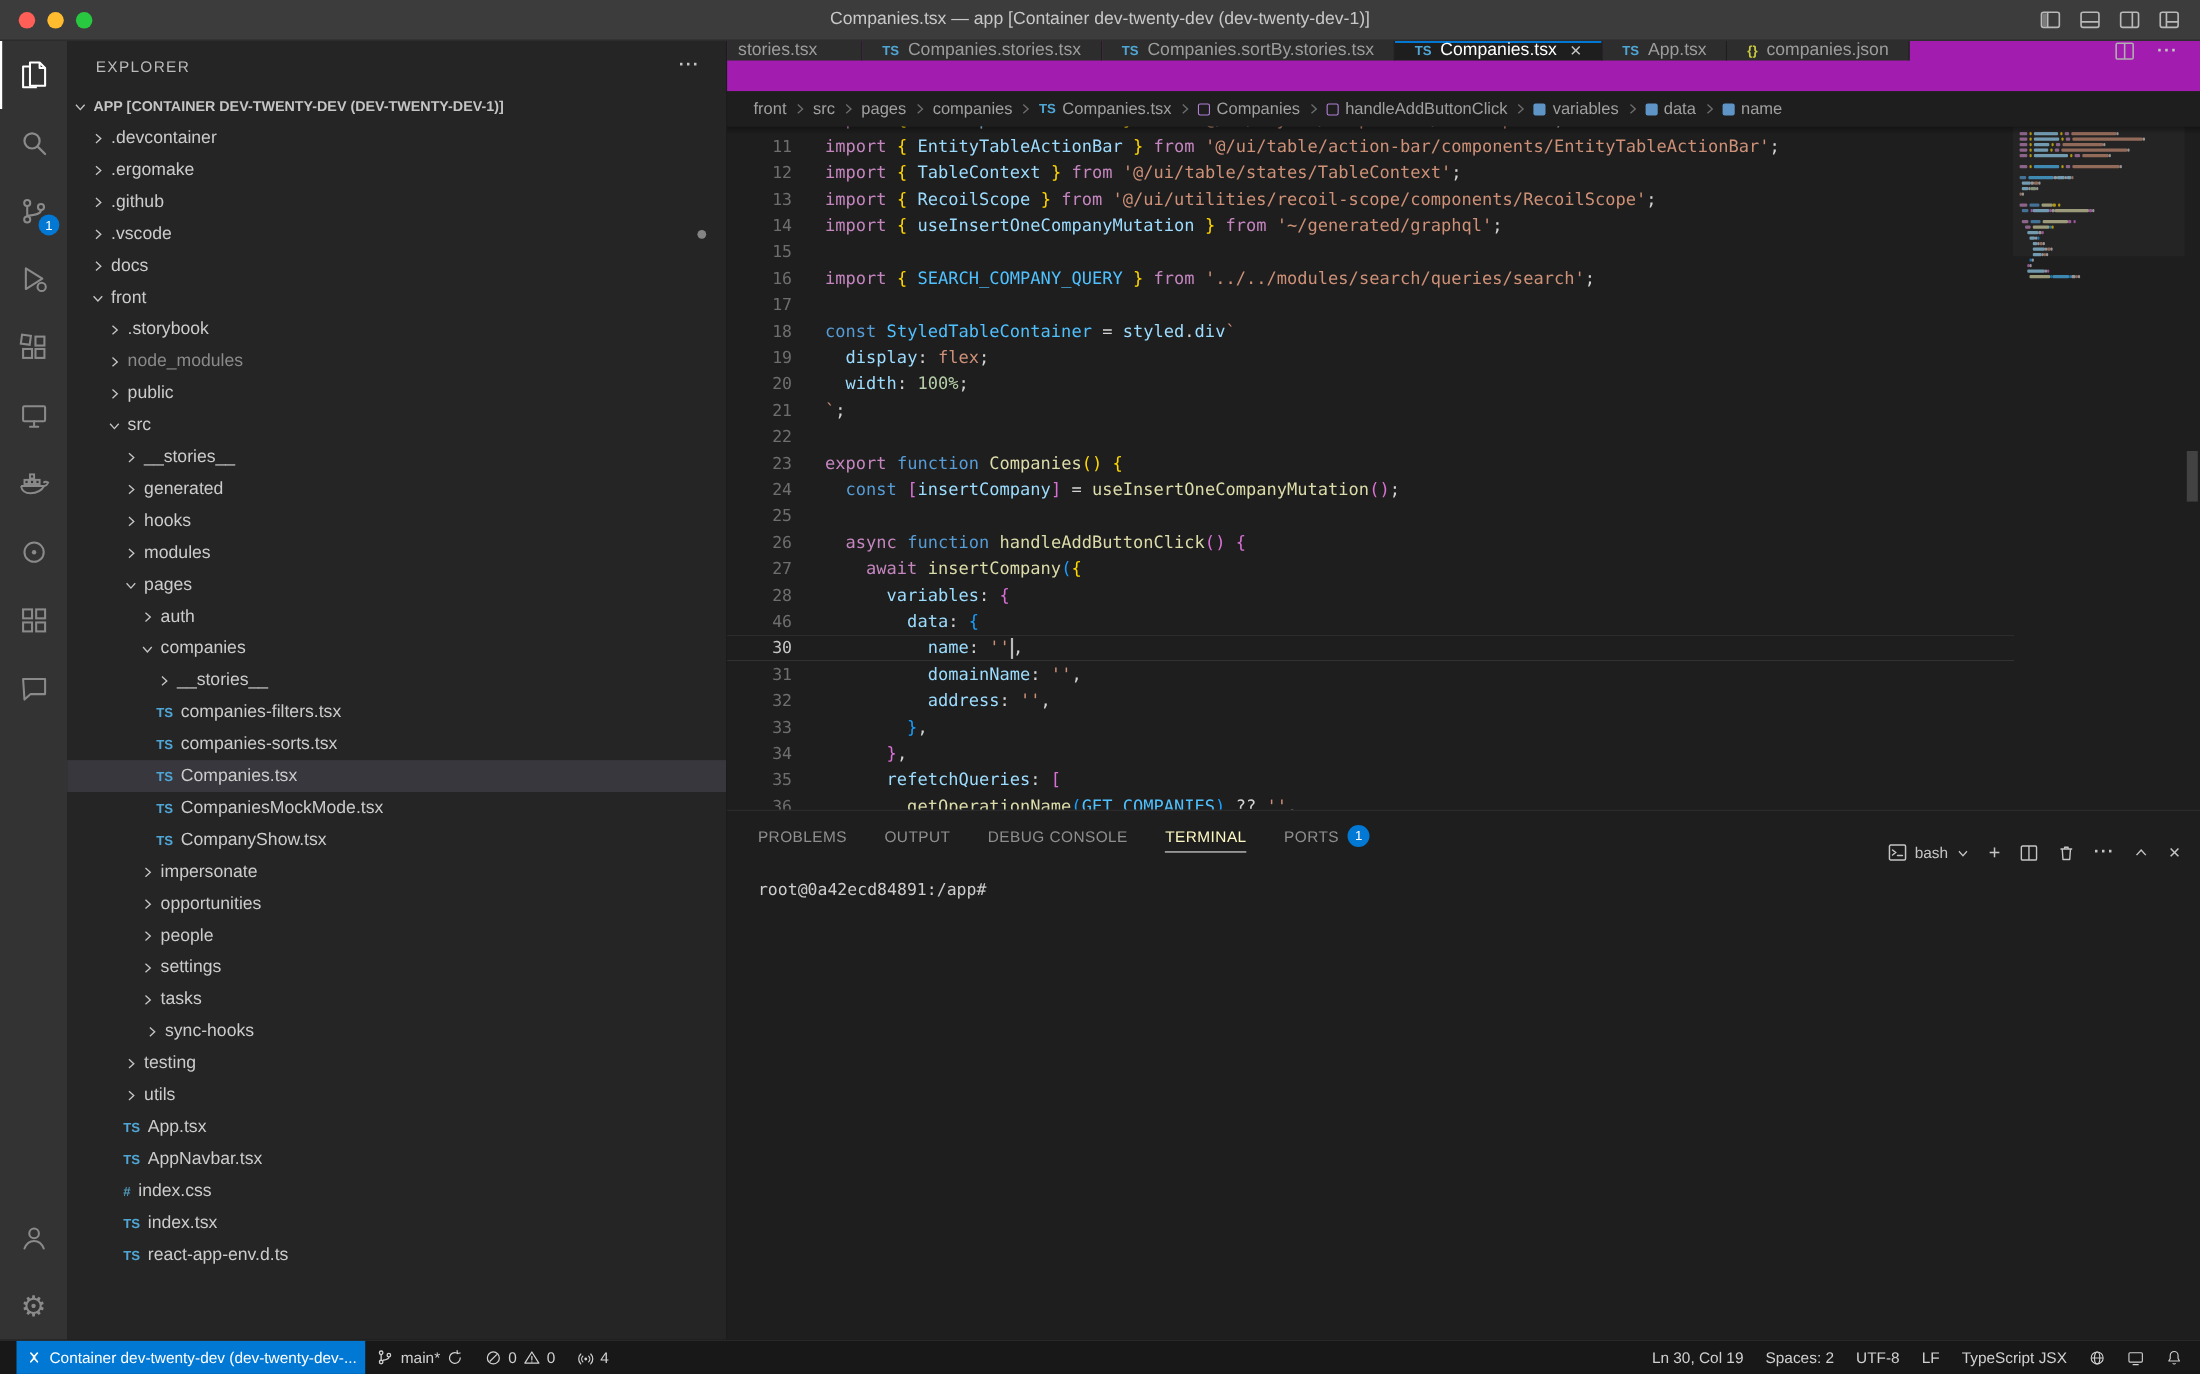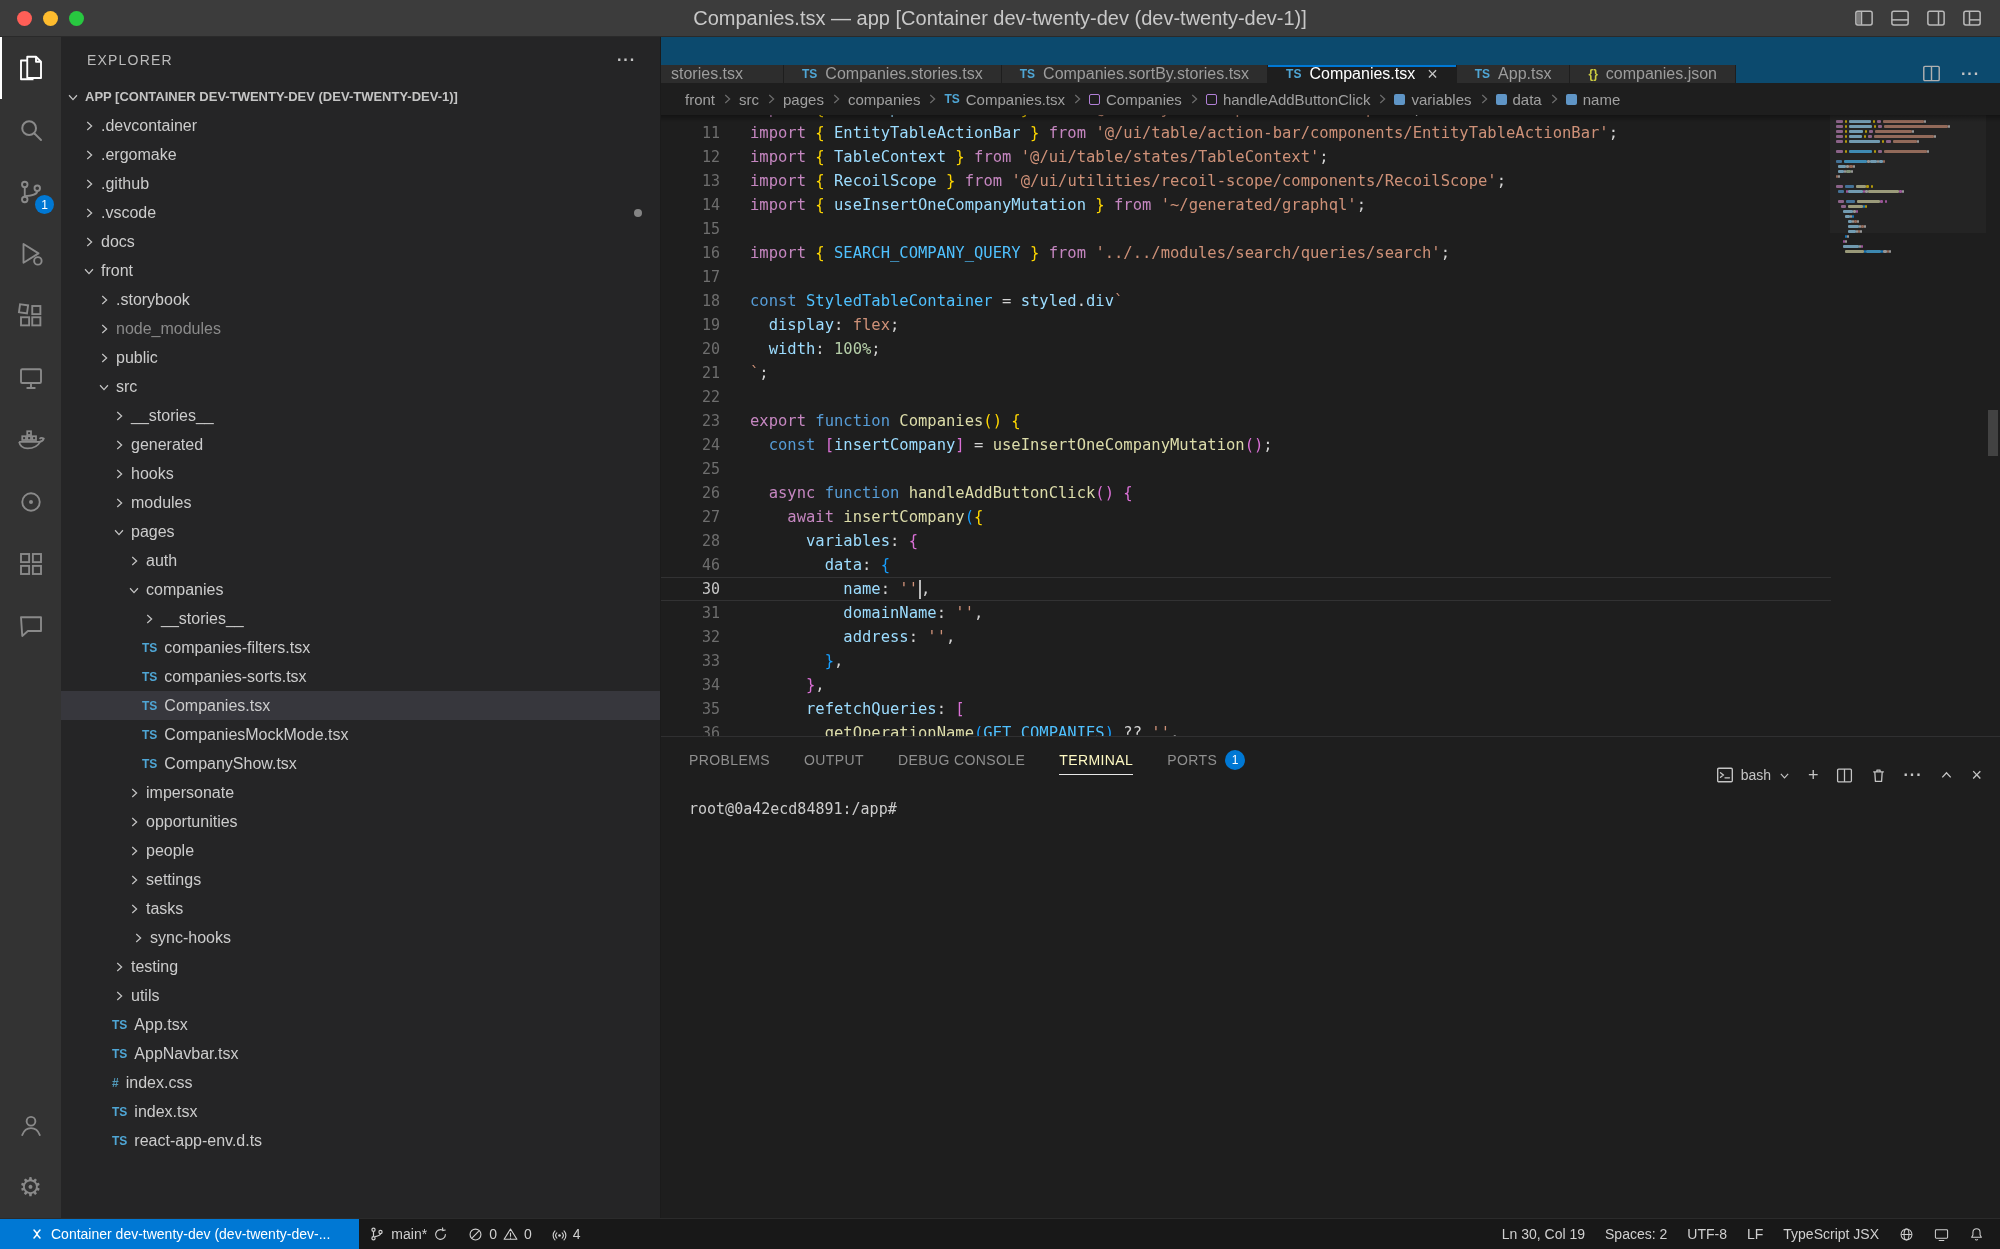--- a/index.html
+++ b/index.html
@@ -6,21 +6,21 @@
   html,body{width:2000px;height:1249px;overflow:hidden;background:#1e1e1e;}
   body{font-family:"Liberation Sans","DejaVu Sans",sans-serif;color:#cccccc;}
   svg{display:block;}
   .window{position:relative;width:2000px;height:1249px;background:#1e1e1e;}
 
   
   .titlebar{height:37px;background:#3c3c3c;border-bottom:1px solid #2a2a2a;display:flex;align-items:center;position:relative;}
   .traffic{display:flex;gap:11px;margin-left:17px;}
   .tl{width:15px;height:15px;border-radius:50%;cursor:pointer;}
   .tl.red{background:#ff5f57}.tl.yellow{background:#febc2e}.tl.green{background:#28c840}
-  .title{position:absolute;left:50%;transform:translateX(-50%);font-size:20px;color:#c8c8c8;white-space:nowrap;}
+  .title{position:absolute;left:50%;transform:translateX(-50%);font-size:16px;color:#c8c8c8;white-space:nowrap;}
   .tb-actions{margin-left:auto;display:flex;align-items:center;gap:16px;margin-right:18px;color:#b9b9b9;}
   .tb-actions span{cursor:pointer;}
 
   
   .main{display:flex;height:1181px;}
 
   
   .activitybar{width:61px;background:#333333;display:flex;flex-direction:column;align-items:stretch;flex:none;}
   .ab-item{height:62px;display:flex;align-items:center;justify-content:center;color:#8a8a8a;position:relative;cursor:pointer;}
   .ab-item.active{color:#ffffff;box-shadow:inset 2px 0 0 #ffffff;}
@@ -41,21 +41,21 @@
   .fic{font-weight:bold;font-size:12px;margin-right:7px;flex:none;}
   .fic.ts{color:#4fa6d5;}
   .fic.css{color:#519aba;}
   .fic.json{color:#cbcb41;}
   .tdot{width:8px;height:8px;border-radius:50%;background:#848484;margin-left:auto;margin-right:18px;flex:none;}
   .sb-bottom{margin-top:auto;}
   .sb-sec{height:29px;display:flex;align-items:center;font-weight:bold;font-size:13px;color:#c5c5c5;padding-left:5px;border-top:1px solid #2d2d2e;cursor:pointer;}
 
   
   .editor-col{flex:1;display:flex;flex-direction:column;min-width:0;}
-  .tabbar{height:46px;background:#0c4a6e;display:flex;align-items:flex-end;flex:none;}
+  .tabbar{height:46px;background:#a21caf;display:flex;align-items:flex-start;flex:none;}
   .tabs{display:flex;align-items:stretch;}
   .tab{display:flex;align-items:center;padding:0 18px;background:#2d2d2d;color:#9d9d9d;font-size:16px;border-right:1px solid #1e1e1e;cursor:pointer;white-space:nowrap;}
   .tab .fic{font-size:12px;margin-right:8px;}
   .tab.clipped{width:123px;overflow:hidden;padding:0 10px;}
   .tab.active{background:#1e1e1e;color:#ffffff;box-shadow:inset 0 2px 0 #0078d4;}
   .tab-close{margin-left:12px;font-size:18px;color:#c5c5c5;line-height:1;}
   .tabbar-actions{margin-left:auto;display:flex;align-items:center;gap:20px;padding-right:20px;color:#b0b0b0;}
   .tabbar-actions span{cursor:pointer;}
 
   .breadcrumbs{height:32px;flex:none;background:#1e1e1e;display:flex;align-items:center;padding-left:22px;font-size:15px;color:#a0a0a0;gap:2px;white-space:nowrap;}
@@ -101,21 +101,21 @@
   .pbadge{min-width:20px;height:20px;padding:0 5px;border-radius:10px;background:#0078d4;color:#fff;font-size:12px;display:flex;align-items:center;justify-content:center;}
   .panel-actions{margin-left:auto;display:flex;align-items:center;gap:17px;color:#c5c5c5;}
   .panel-actions>span{cursor:pointer;display:flex;margin-top:30px;}
   .shell{display:flex;align-items:center;gap:7px;font-size:14px;cursor:pointer;}
   .pa-text{font-size:18px;line-height:1;}
   .panel-body{flex:1;padding:17px 0 0 28px;font-family:"DejaVu Sans Mono","Liberation Mono",monospace;font-size:15px;color:#cccccc;}
 
   
   .statusbar{position:absolute;left:0;right:0;bottom:0;height:31px;background:#181818;border-top:1px solid #2b2b2b;display:flex;align-items:stretch;font-size:14px;color:#d0d0d0;}
   .sb-item{display:flex;align-items:center;gap:6px;padding:0 10px;cursor:pointer;white-space:nowrap;}
-  .sb-remote{background:#0078d4;color:#ffffff;padding:0 29px;}
+  .sb-remote{background:#0078d4;color:#ffffff;padding:0 8px;margin-left:15px;}
   .sb-right{margin-left:auto;display:flex;align-items:stretch;padding-right:6px;}
 </style>
 </head>
 <body>
 
 <div class="window">
 
   <header class="titlebar">
     <div class="traffic">
       <span class="tl red"></span>

